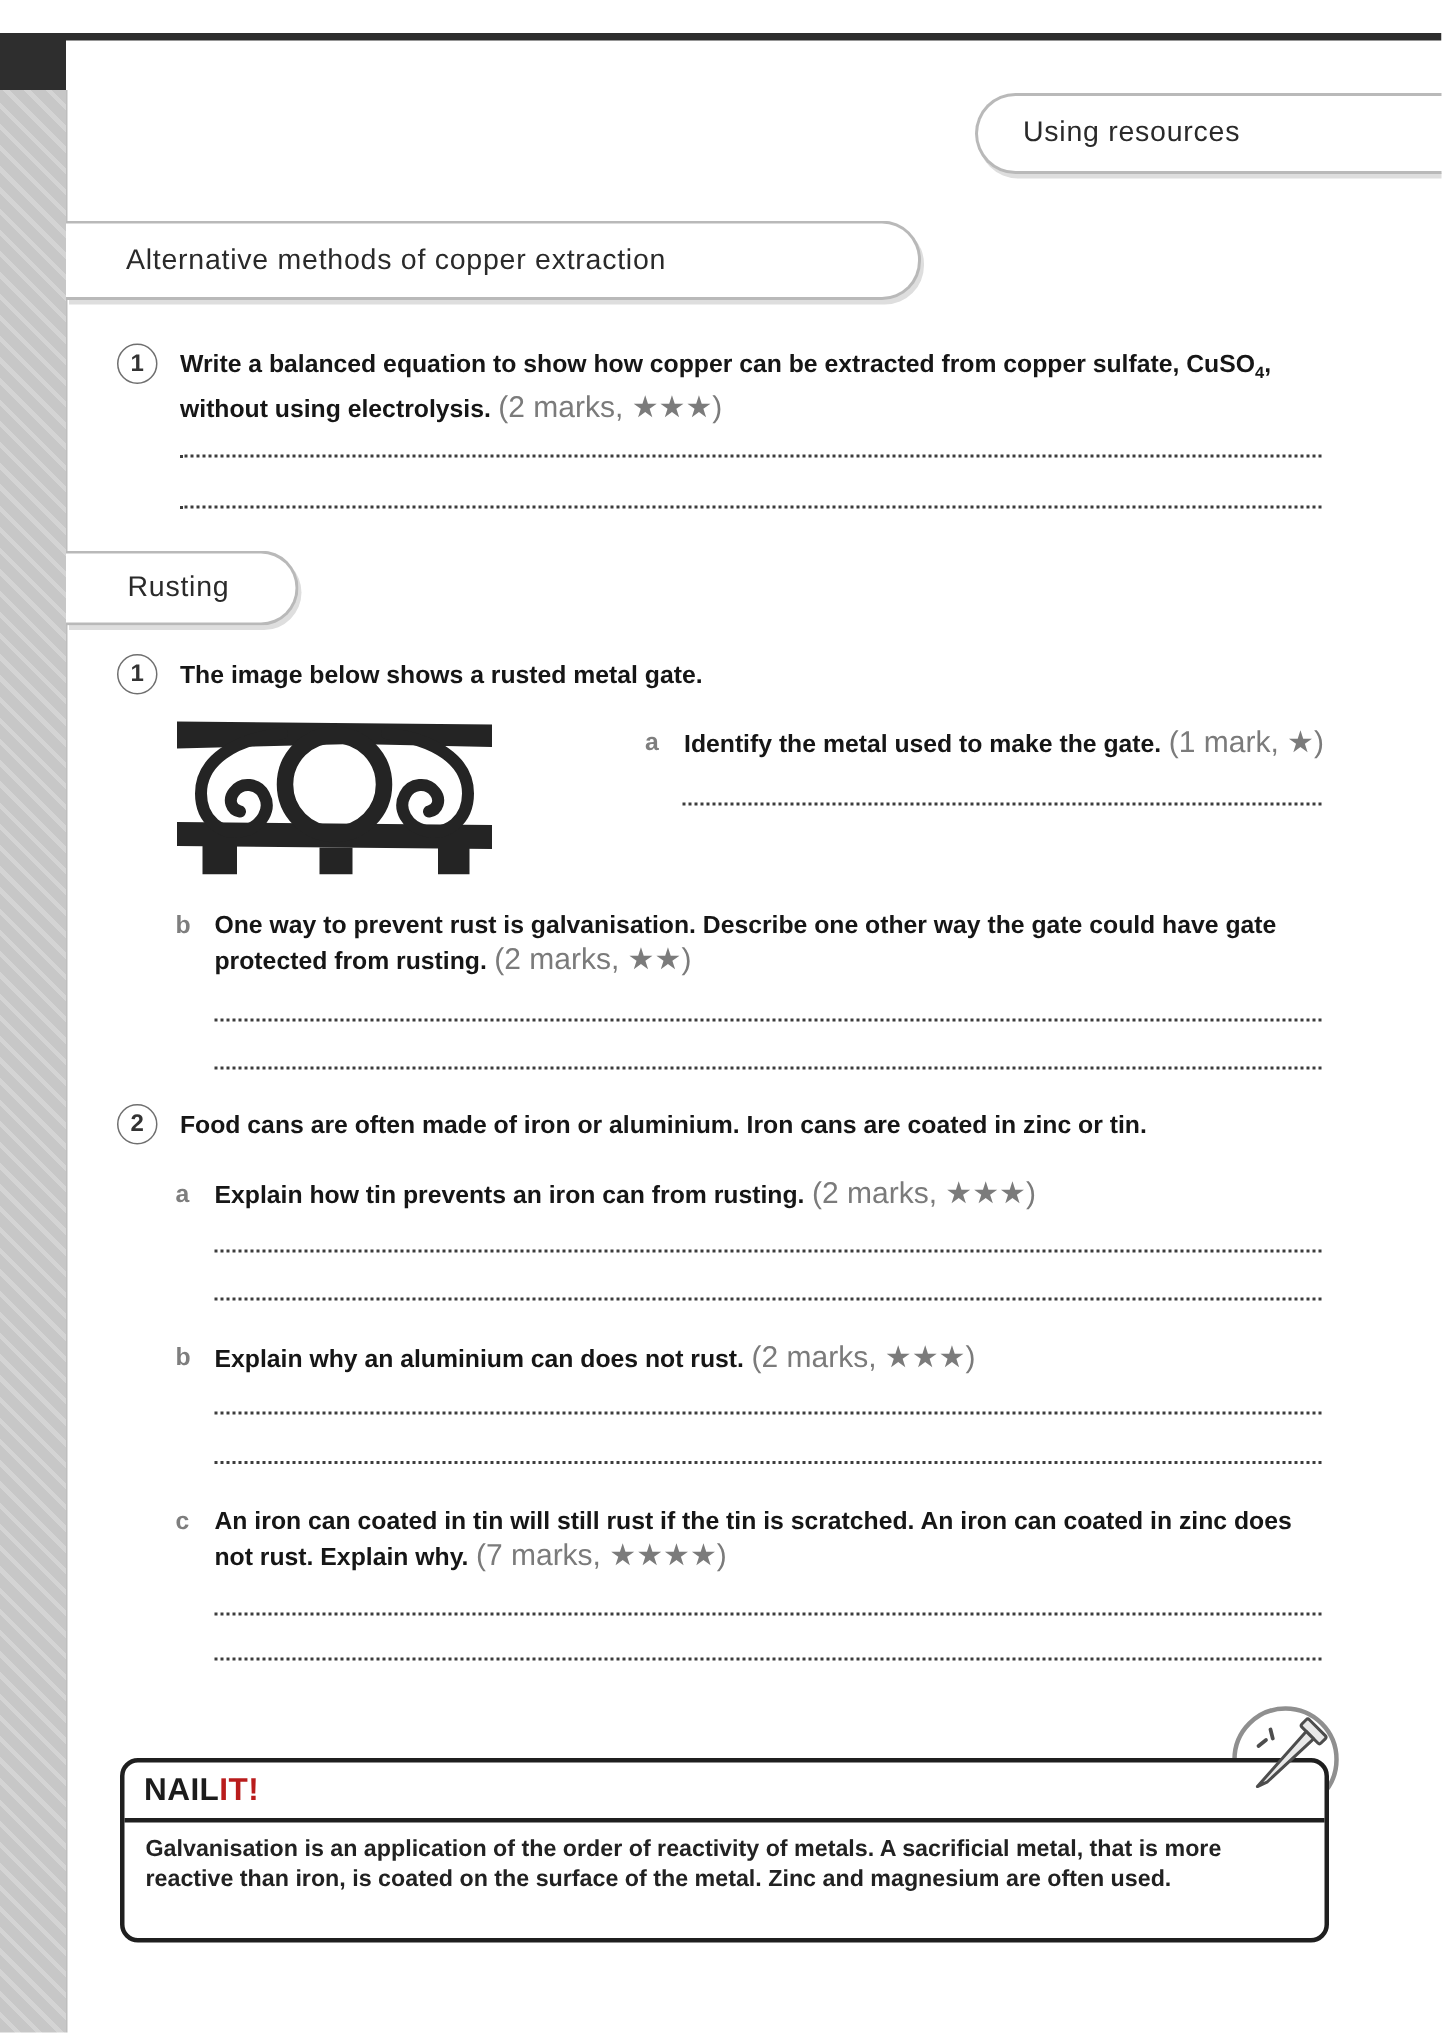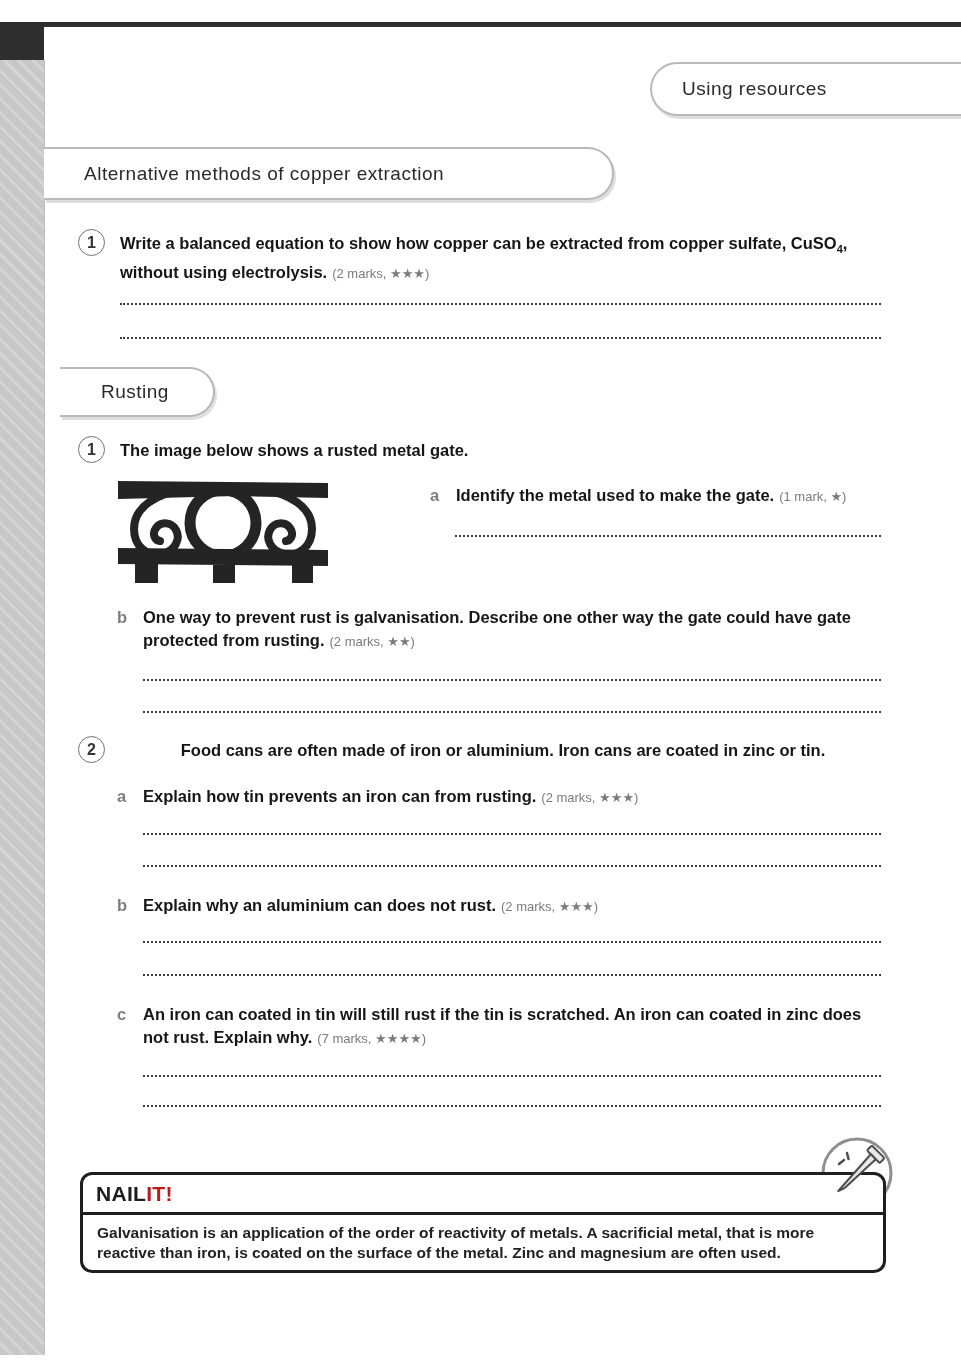--- a/index.html
+++ b/index.html
@@ -23,36 +23,36 @@
     box-shadow:2px 3px 0 #dedede;
   }
   .pill-right-open{ 
     left:650px;top:62px;width:320px;height:50px;
     border-radius:27px 0 0 27px;border-right:none;padding-left:30px;
   }
   .pill-left-attached{ 
     border-radius:0 26px 26px 0;border-left:none;padding-left:40px;
   }
   .pill-alt{left:44px;top:147px;width:528px;height:49px;}
-  .pill-rust{left:60px;top:367px;width:112px;height:46px;padding-left:41px;}
+  .pill-rust{left:44px;top:367px;width:112px;height:46px;padding-left:41px;}
   .pill-title{font-size:19px;font-weight:400;letter-spacing:0.5px;color:#2a2a2a;white-space:nowrap;}
   
   .qcircle{
     width:27px;height:27px;border:1.7px solid #6f6f6f;border-radius:50%;
     display:flex;align-items:center;justify-content:center;
     font-size:16px;font-weight:600;color:#333;background:#fff;box-sizing:border-box;
   }
   .qtext{font-size:16.5px;font-weight:700;color:#161616;line-height:23px;}
-  .marks{font-size:13px;font-weight:400;color:#7b7b7b;margin-left:5px;white-space:nowrap;}
+  .marks{font-size:20px;font-weight:400;color:#7b7b7b;margin-left:5px;white-space:nowrap;}
   .subrow{display:flex;}
   .sublabel{width:26px;flex:0 0 26px;font-size:16.5px;font-weight:700;color:#7e7e7e;line-height:23px;}
   .answer-line{height:0;border-bottom:2px dotted #3c3c3c;}
   
   .nailit-box{
-    left:80px;top:1172px;width:806px;height:101px;background:#fff;
+    left:80px;top:1172px;width:806px;height:123px;background:#fff;
     border:3px solid #1f1f1f;border-radius:12px;box-sizing:border-box;z-index:2;
   }
   .nailit-header{
     height:37px;border-bottom:3px solid #1f1f1f;display:flex;align-items:center;
     padding-left:13px;font-size:21px;font-weight:800;letter-spacing:0.3px;
   }
   .nailit-header .lite{color:#b91c1c;}
   .nailit-body{padding:8px 14px;font-size:15.5px;font-weight:700;color:#222;line-height:20px;}
   .hammer-circle{left:820px;top:1136px;width:74px;height:74px;z-index:1;}
   .hammer-nail{left:820px;top:1136px;width:74px;height:74px;z-index:3;}
@@ -116,21 +116,21 @@
   <div class="qtext">
     <span>One way to prevent rust is galvanisation. Describe one other way the gate could have gate protected from rusting.</span><span class="marks">(2 marks, ★★)</span>
   </div>
 </div>
 <div class="abs answer-line" style="left:143px;top:679px;width:738px;"></div>
 <div class="abs answer-line" style="left:143px;top:711px;width:738px;"></div>
 
 <div class="abs qcircle" style="left:78px;top:736px;">
   <span>2</span>
 </div>
-<div class="abs qtext" style="left:120px;top:739px;width:766px;text-align:center;">Food cans are often made of iron or aluminium. Iron cans are coated in zinc or tin.</div>
+<div class="abs qtext" style="left:120px;top:739px;width:766px;">Food cans are often made of iron or aluminium. Iron cans are coated in zinc or tin.</div>
 
 <div class="abs subrow" style="left:117px;top:785px;width:766px;">
   <div class="sublabel">a</div>
   <div class="qtext">
     <span>Explain how tin prevents an iron can from rusting.</span><span class="marks">(2 marks, ★★★)</span>
   </div>
 </div>
 <div class="abs answer-line" style="left:143px;top:833px;width:738px;"></div>
 <div class="abs answer-line" style="left:143px;top:865px;width:738px;"></div>
 

